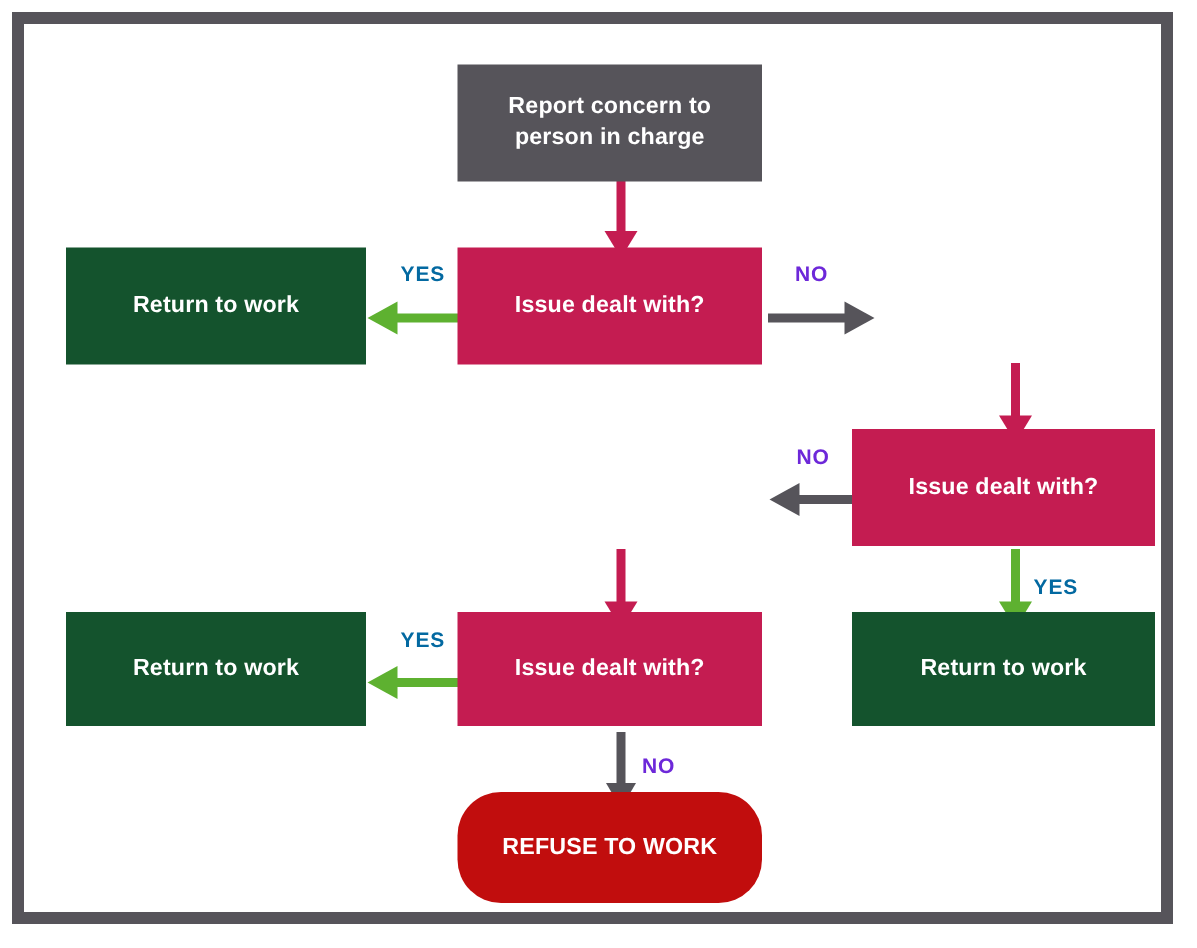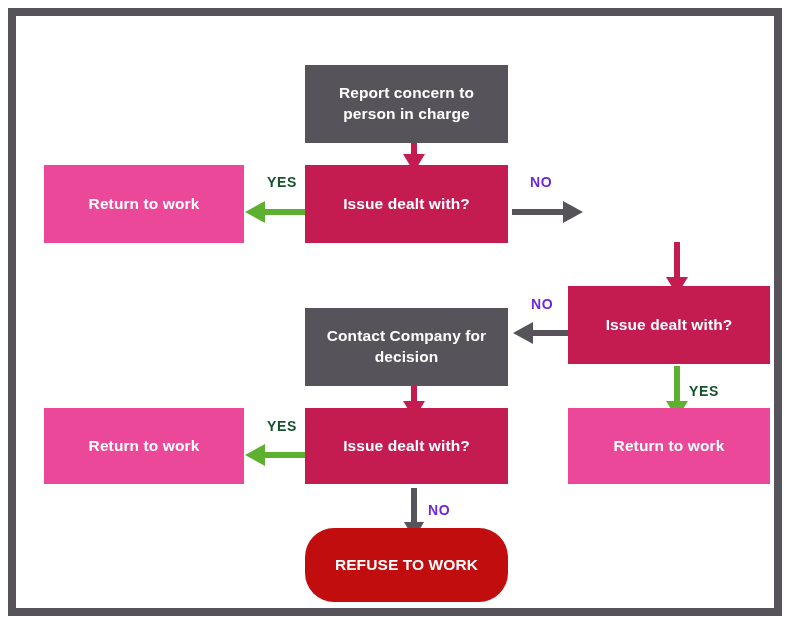--- a/index.html
+++ b/index.html
@@ -34,33 +34,33 @@
     justify-content: center;
     text-align: center;
     color: #ffffff;
     font-weight: bold;
     font-size: 15.5px;
     line-height: 1.35;
     letter-spacing: 0.1px;
     box-sizing: border-box;
     padding: 4px 10px;
   }
-  .node-gray    { background: #56545a; margin-top: 22px; }
+  .node-gray    { background: #56545a; }
   .node-crimson { background: #c41c51; text-align: center; }
-  .node-green   { background: #ec4899; }
+  .node-green   { background: #14532d; }
   .node-red     { background: #c10d0d; border-radius: 29px; }
 
   .edge-label {
     position: absolute;
     font-weight: bold;
     font-size: 14px;
     letter-spacing: 0.6px;
     white-space: nowrap;
   }
-  .lbl-green { color: #14532d; }
+  .lbl-green { color: #0369a1; }
   .lbl-gray  { color: #6d28d9; }
 
   .arrow {
     position: absolute;
   }
   .arrow svg { display: block; }
 </style>
 </head>
 <body>
 
@@ -146,23 +146,20 @@
 
     <div class="node node-green" style="left:28px; top:149px; width:200px; height:78px;">
       <span>Return to work</span>
     </div>
 
 
     <div class="node node-crimson" style="left:552px; top:270px; width:202px; height:78px;">
       <span>Issue dealt with?</span>
     </div>
 
-    <div class="node node-gray" style="left:289px; top:270px; width:203px; height:78px;">
-      <span>Contact Company for decision</span>
-    </div>
 
     <div class="node node-green" style="left:552px; top:392px; width:202px; height:76px;">
       <span>Return to work</span>
     </div>
 
     <div class="node node-crimson" style="left:289px; top:392px; width:203px; height:76px;">
       <span>Issue dealt with?</span>
     </div>
 
     <div class="node node-green" style="left:28px; top:392px; width:200px; height:76px;">

